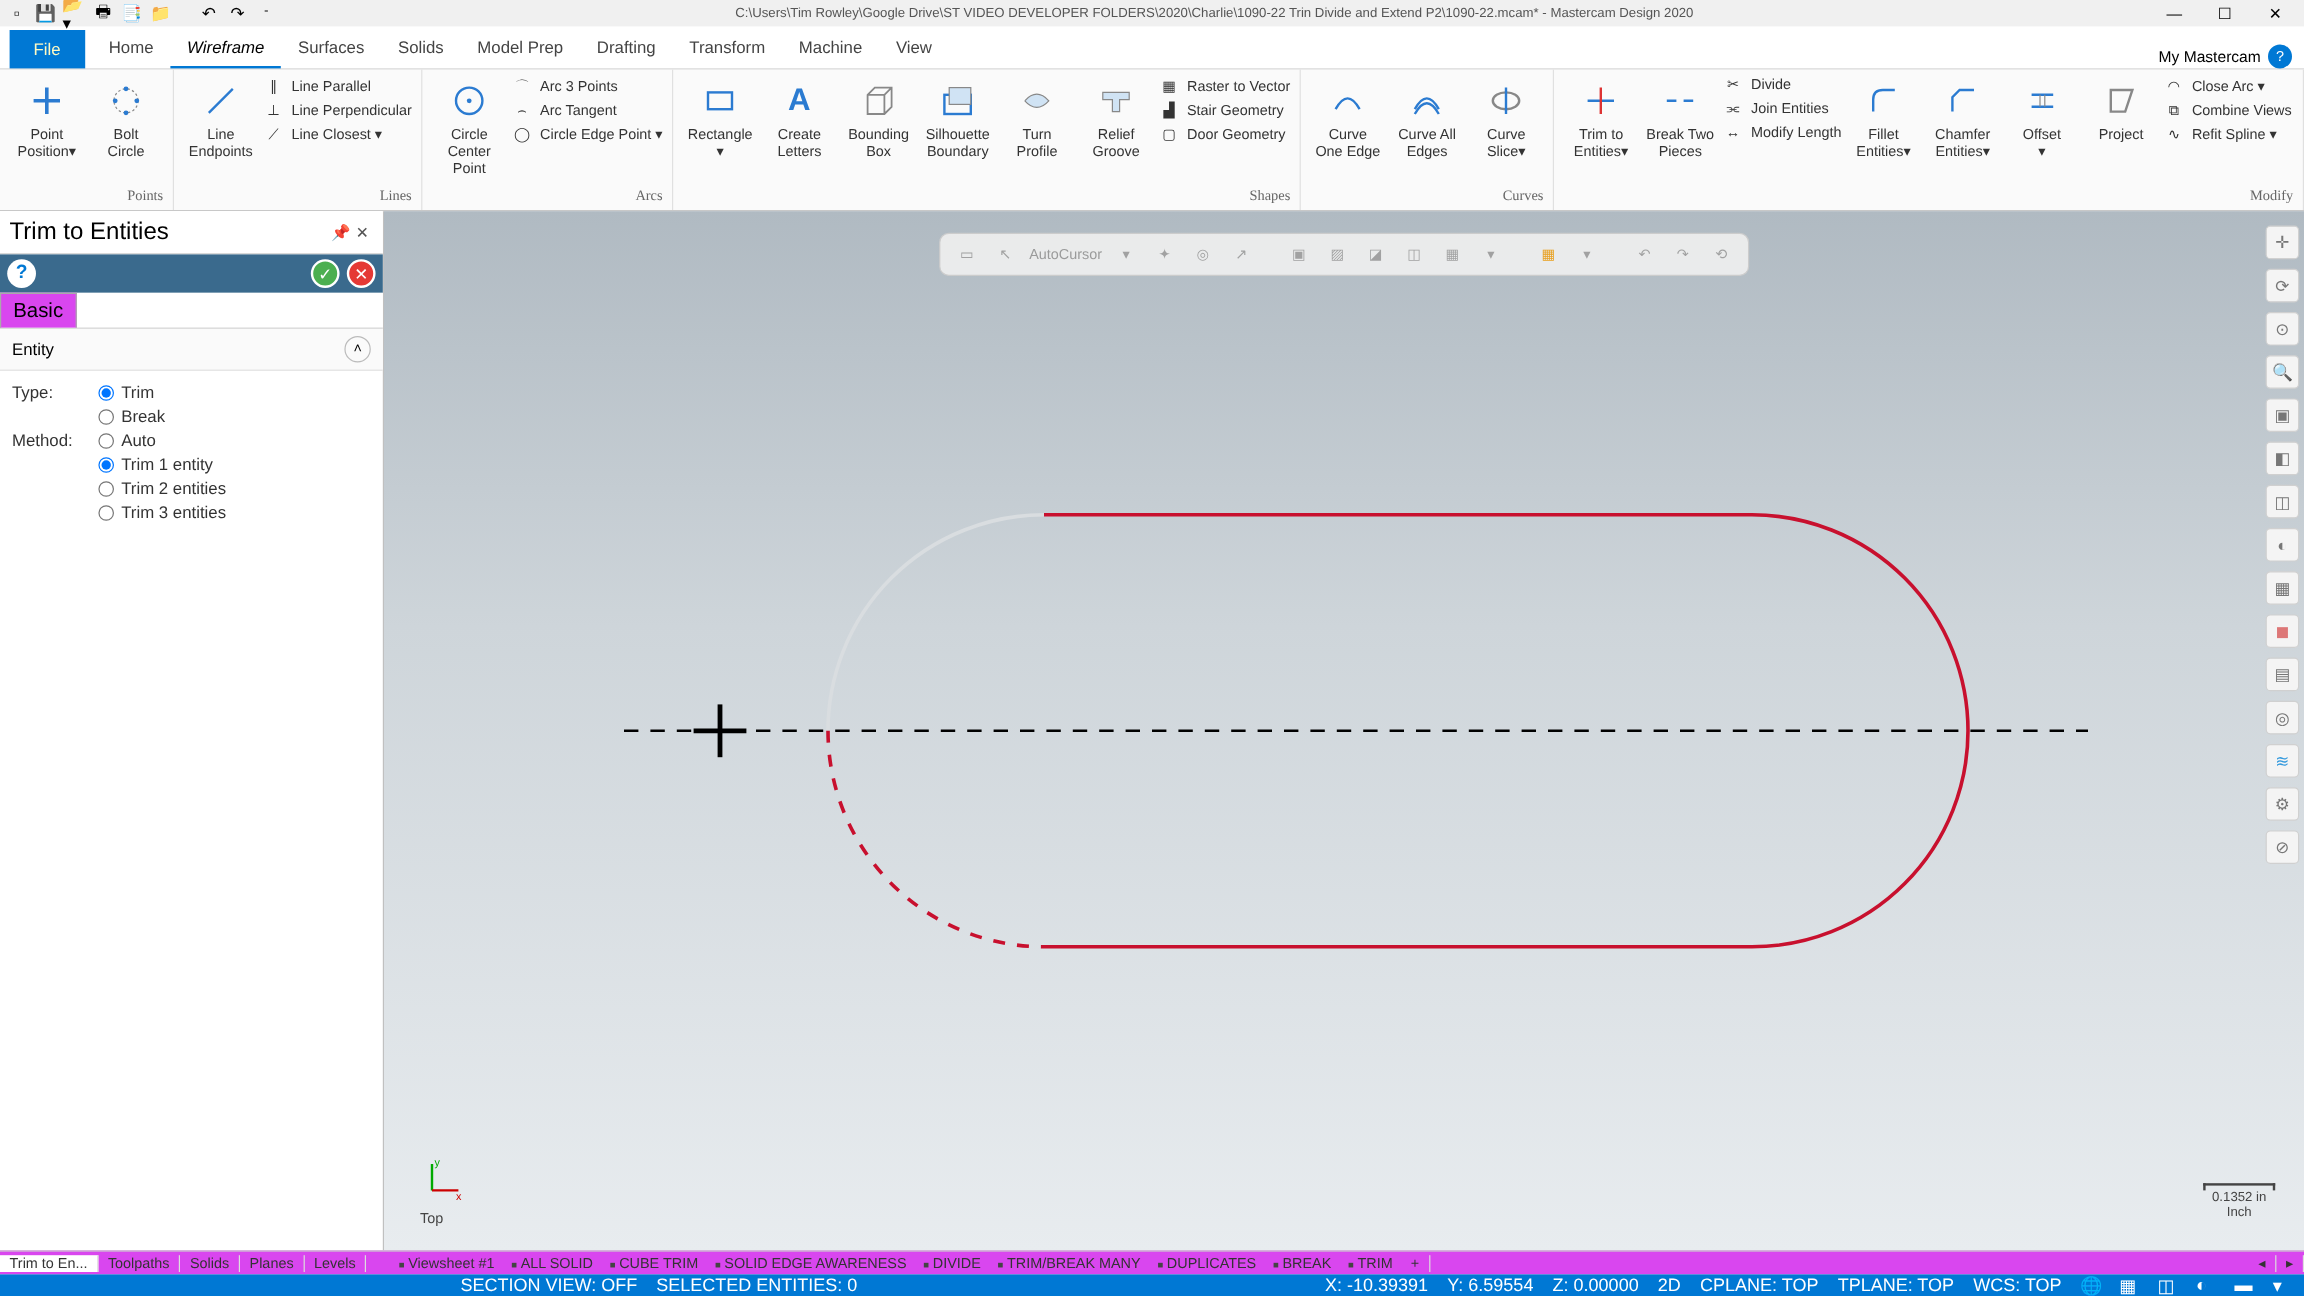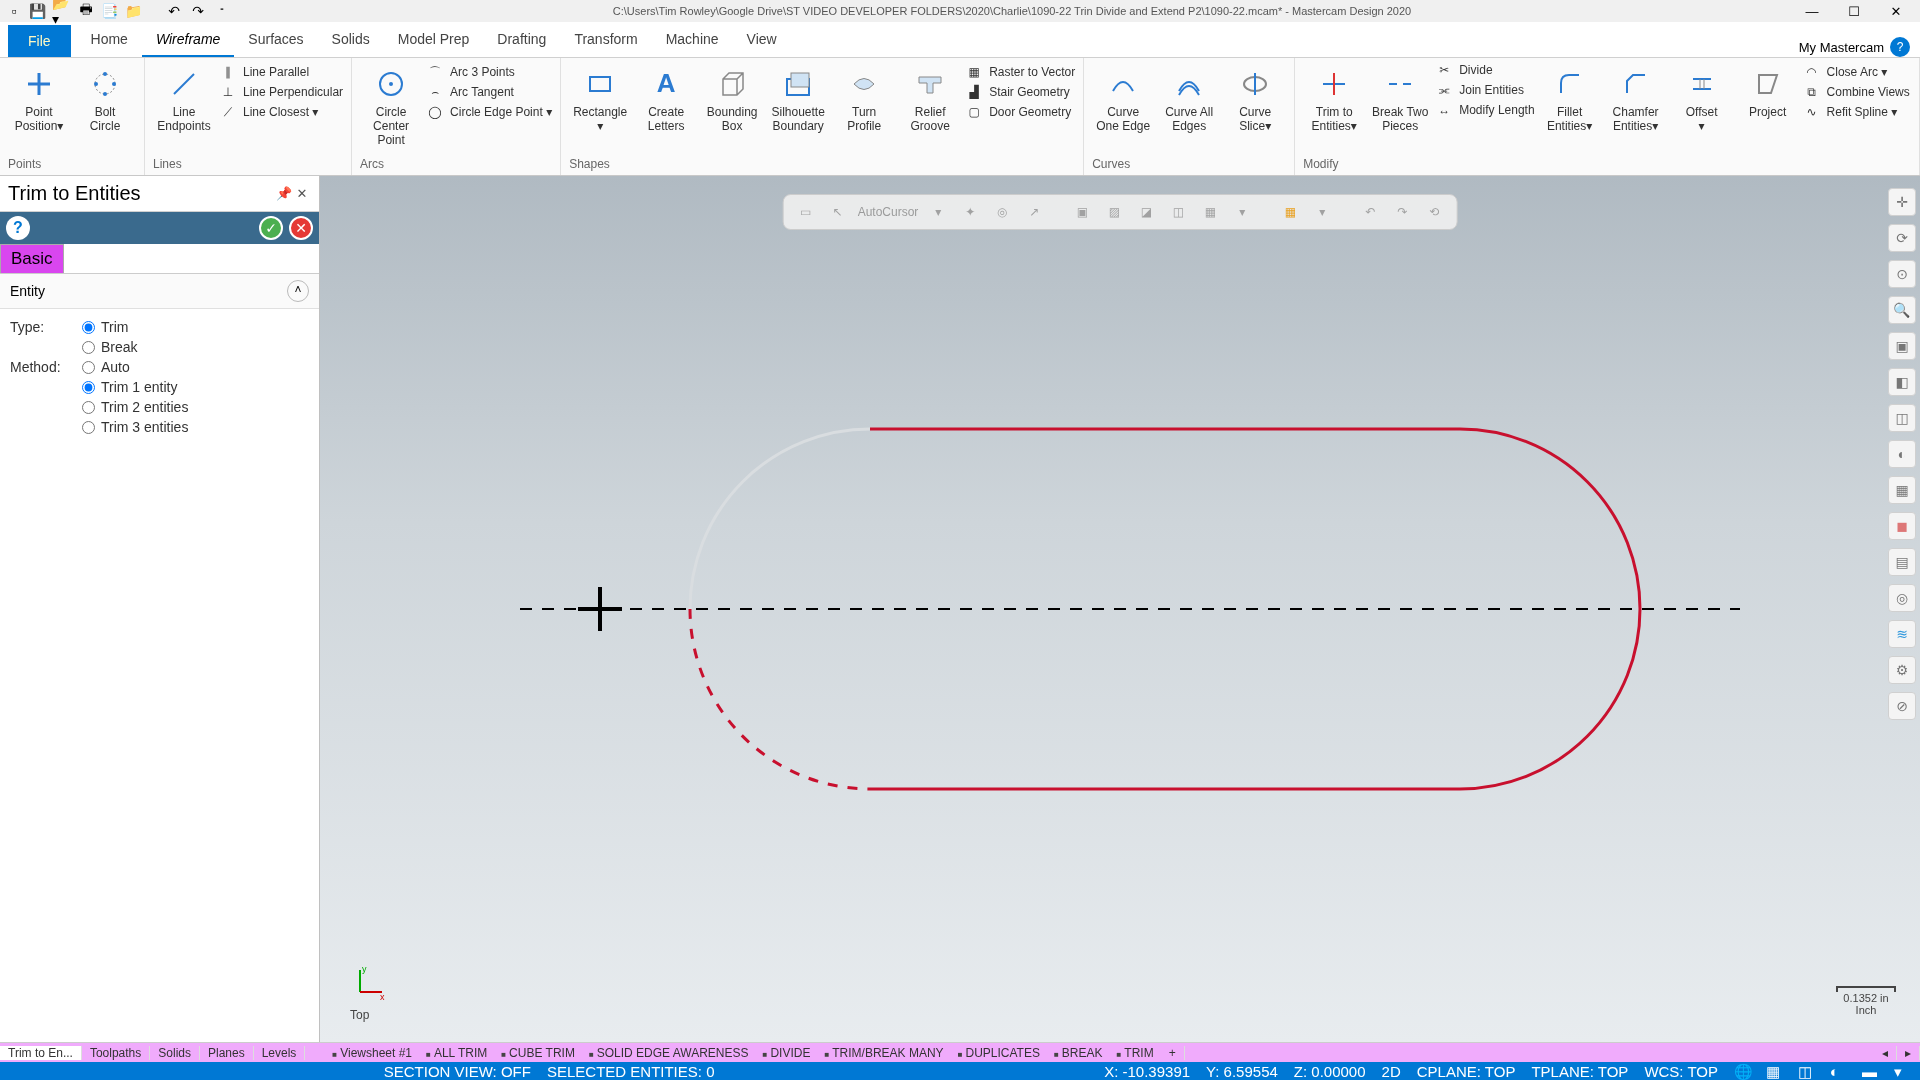--- a/index.html
+++ b/index.html
@@ -18,21 +18,21 @@
 .file-tab { background: #0078d4; color: #fef9c3; padding: 8px 20px; font-size: 14px; margin-right: 6px; }
 .rtab { padding: 8px 14px; font-size: 14px; color: #444; border-bottom: 2px solid transparent; }
 .rtab.active { border-bottom-color: #0078d4; color: #000; font-style: italic; }
 .rtabs-right { margin-left: auto; display: flex; align-items: center; padding-right: 10px; gap: 6px; font-size: 13px; }
 .help-circle { width: 20px; height: 20px; background: #0078d4; color: #fff; border-radius: 50%; display: inline-flex; align-items: center; justify-content: center; font-size: 12px; }
 
 
 .ribbon { height: 118px; background: #fafafa; display: flex; border-bottom: 1px solid #c8c8c8; }
 .rgroup { padding: 4px 8px 0; border-right: 1px solid #e0e0e0; display: flex; flex-direction: column; }
 .rgroup-items { flex: 1; display: flex; align-items: flex-start; gap: 4px; }
-.rgroup-label { text-align: left; font-size: 12px; color: #666; padding: 2px 0 4px; }
+.rgroup-label { text-align: right; font-size: 12px; color: #666; padding: 2px 0 4px; font-family: Liberation Serif, serif; }
 .big-btn { display: flex; flex-direction: column; align-items: center; width: 62px; font-size: 12px; color: #333; line-height: 1.15; text-align: center; padding-top: 4px; }
 .big-btn .ic { width: 36px; height: 36px; display: flex; align-items: center; justify-content: center; margin-bottom: 4px; }
 .small-list { display: flex; flex-direction: column; gap: 4px; padding-top: 2px; }
 .small-item { display: flex; align-items: center; gap: 6px; font-size: 12px; color: #333; white-space: nowrap; }
 .small-item .sic { width: 18px; height: 16px; display: inline-flex; align-items: center; justify-content: center; }
 
 
 .workspace { position: absolute; top: 176px; bottom: 38px; left: 0; right: 0; display: flex; }
 .left-panel { width: 320px; background: #fff; border-right: 1px solid #c0c0c0; display: flex; flex-direction: column; }
 .panel-header { background: #fff; padding: 6px 8px; display: flex; align-items: center; border-bottom: 1px solid #d0d0d0; }
@@ -58,21 +58,21 @@
 .canvas { flex: 1; position: relative; background: linear-gradient(#b0bac2, #ced5da 40%, #e8ecef); }
 .overlay-toolbar { position: absolute; top: 18px; left: 50%; transform: translateX(-50%); height: 36px; background: rgba(240,240,240,0.9); border: 1px solid #ccc; border-radius: 8px; display: flex; align-items: center; padding: 0 10px; gap: 8px; font-size: 12px; color: #666; }
 .ot-item { width: 24px; height: 24px; display: inline-flex; align-items: center; justify-content: center; opacity: 0.55; }
 .right-tools { position: absolute; right: 2px; top: 12px; width: 30px; display: flex; flex-direction: column; gap: 8px; }
 .rt-item { width: 28px; height: 28px; border: 1px solid #d0d0d0; background: #f4f4f4; border-radius: 4px; display: flex; align-items: center; justify-content: center; font-size: 14px; color: #777; }
 .gnomon { position: absolute; left: 30px; bottom: 40px; font-family: monospace; }
 .view-label { position: absolute; left: 30px; bottom: 20px; font-size: 12px; color: #444; }
 .scale-ind { position: absolute; right: 24px; bottom: 26px; font-size: 11px; color: #444; text-align: center; }
 
 
-.bottom-tabs { position: absolute; bottom: 18px; left: 0; right: 0; height: 20px; background: #f0abfc; border-top: 1px solid #ccc; display: flex; align-items: center; font-size: 12px; color: #333; }
+.bottom-tabs { position: absolute; bottom: 18px; left: 0; right: 0; height: 20px; background: #d946ef; border-top: 1px solid #ccc; display: flex; align-items: center; font-size: 12px; color: #333; }
 .bt { padding: 0 8px; border-right: 1px solid #ddd; white-space: nowrap; }
 .bt.active { background: #fff; }
 .bm { padding: 0 7px; position: relative; }
 .bm::before { content: "■"; font-size: 8px; color: #444; margin-right: 3px; }
 .status { position: absolute; bottom: 0; left: 0; right: 0; height: 18px; background: #0078d4; color: #fff; font-size: 15px; display: flex; align-items: center; padding: 0 10px; gap: 16px; }
 .status .sp { flex: 1; }
 .status .cell { white-space: nowrap; }
 .si { width: 16px; height: 16px; display: inline-block; }
 
 svg { display: block; }
@@ -537,21 +537,21 @@
 </div>
 
 <div class="bottom-tabs">
   <span class="bt active">Trim to En...</span>
   <span class="bt">Toolpaths</span>
   <span class="bt">Solids</span>
   <span class="bt">Planes</span>
   <span class="bt">Levels</span>
   <span style="width:20px"></span>
   <span class="bm">Viewsheet #1</span>
-  <span class="bm">ALL TRIM</span>
+  <span class="bm">ALL SOLID</span>
   <span class="bm">CUBE TRIM</span>
   <span class="bm">SOLID EDGE AWARENESS</span>
   <span class="bm">DIVIDE</span>
   <span class="bm">TRIM/BREAK MANY</span>
   <span class="bm">DUPLICATES</span>
   <span class="bm">BREAK</span>
   <span class="bm">TRIM</span>
   <span class="bt">+</span>
   <span style="flex:1"></span>
   <span class="bt">◂</span>

